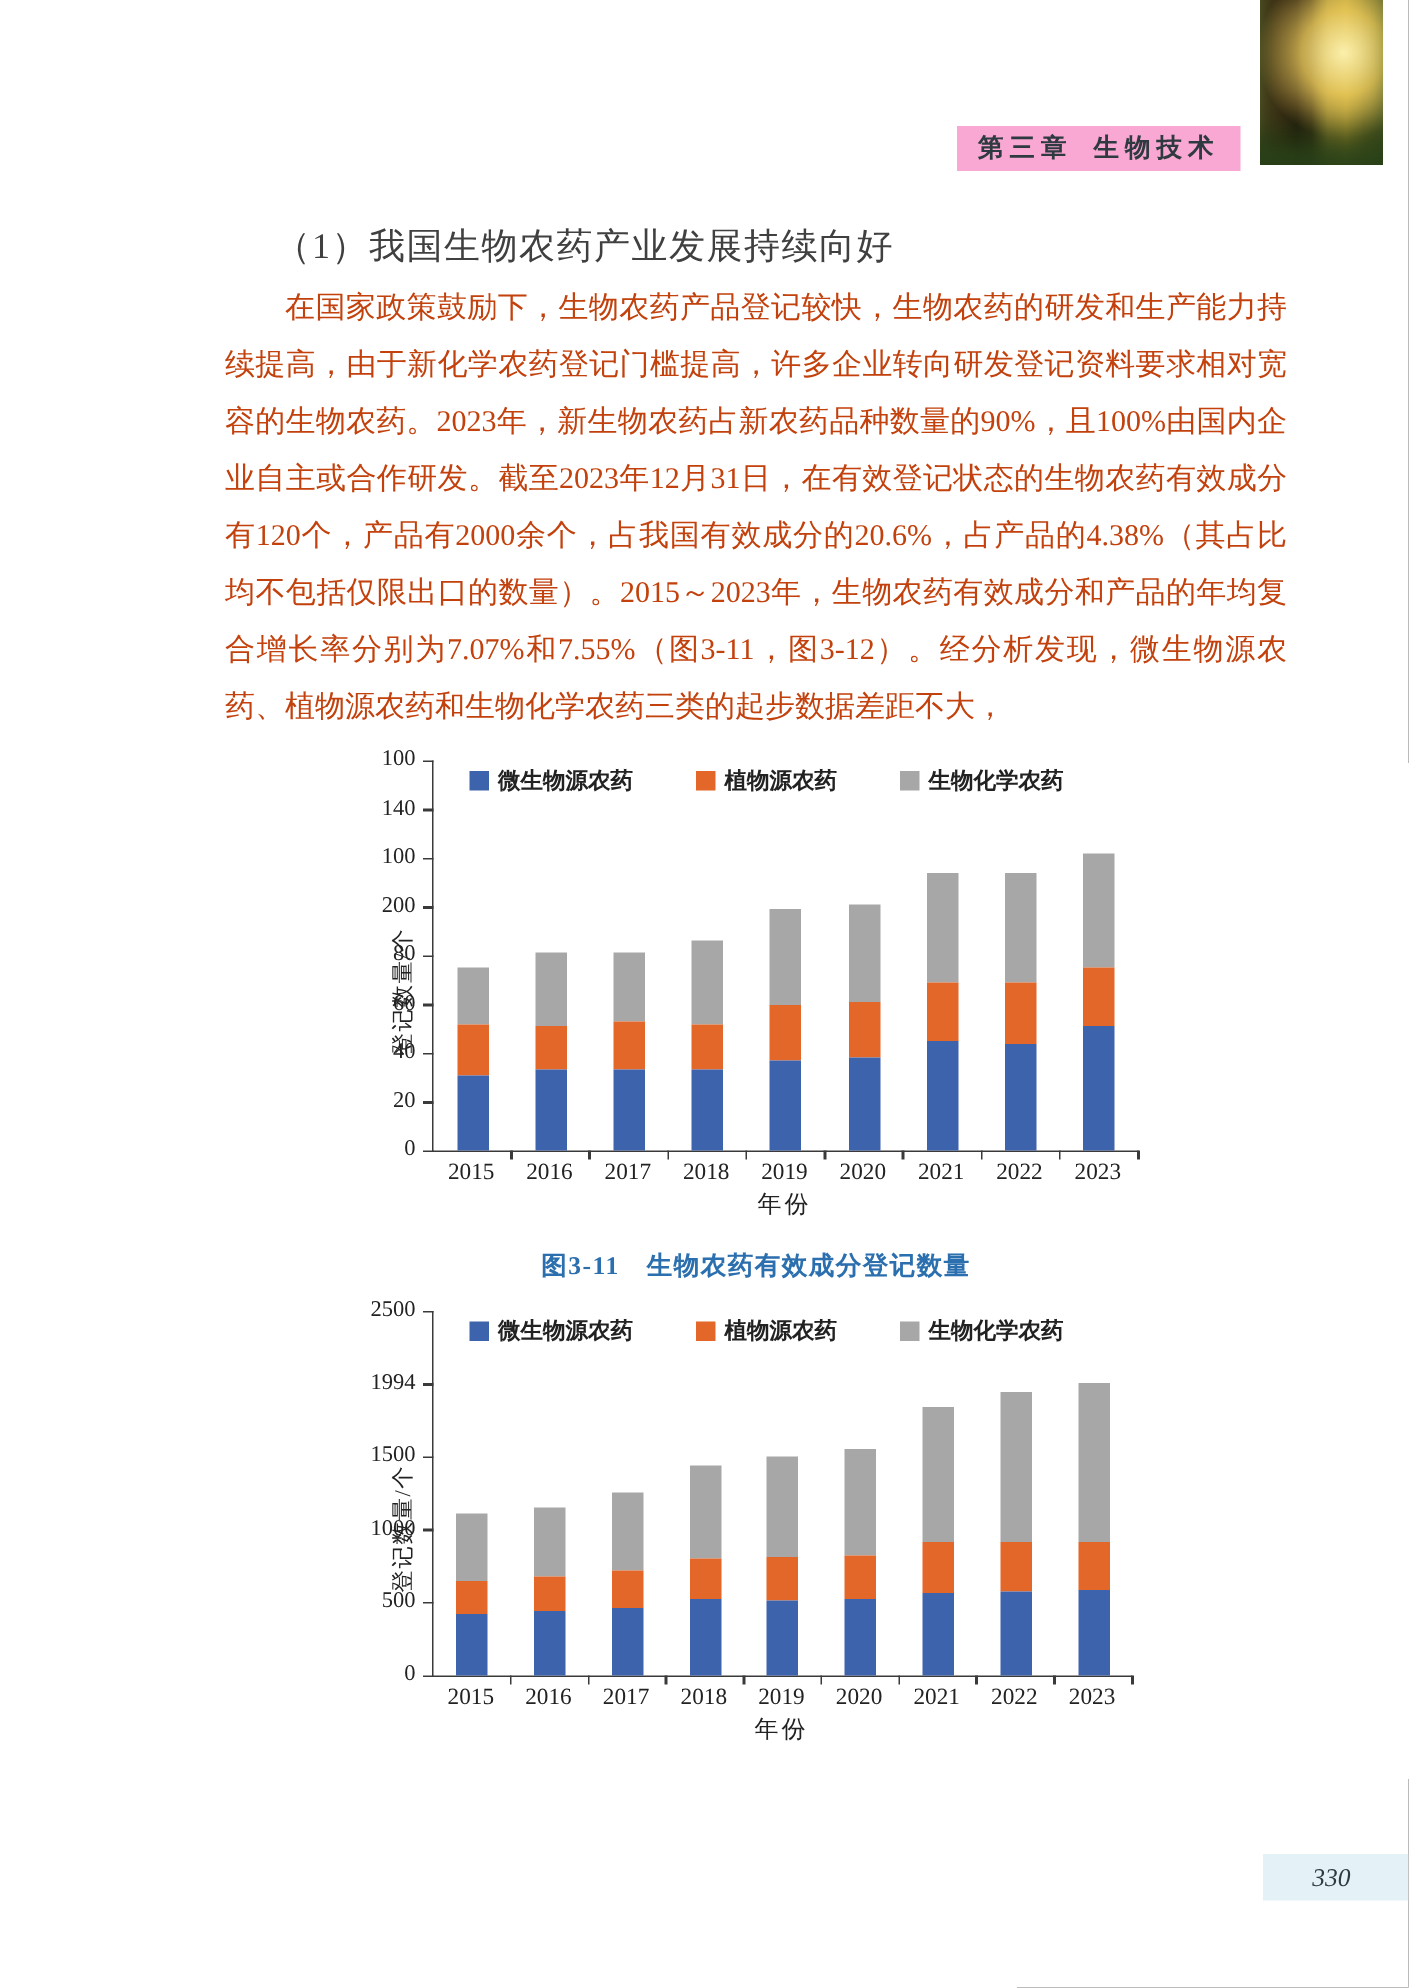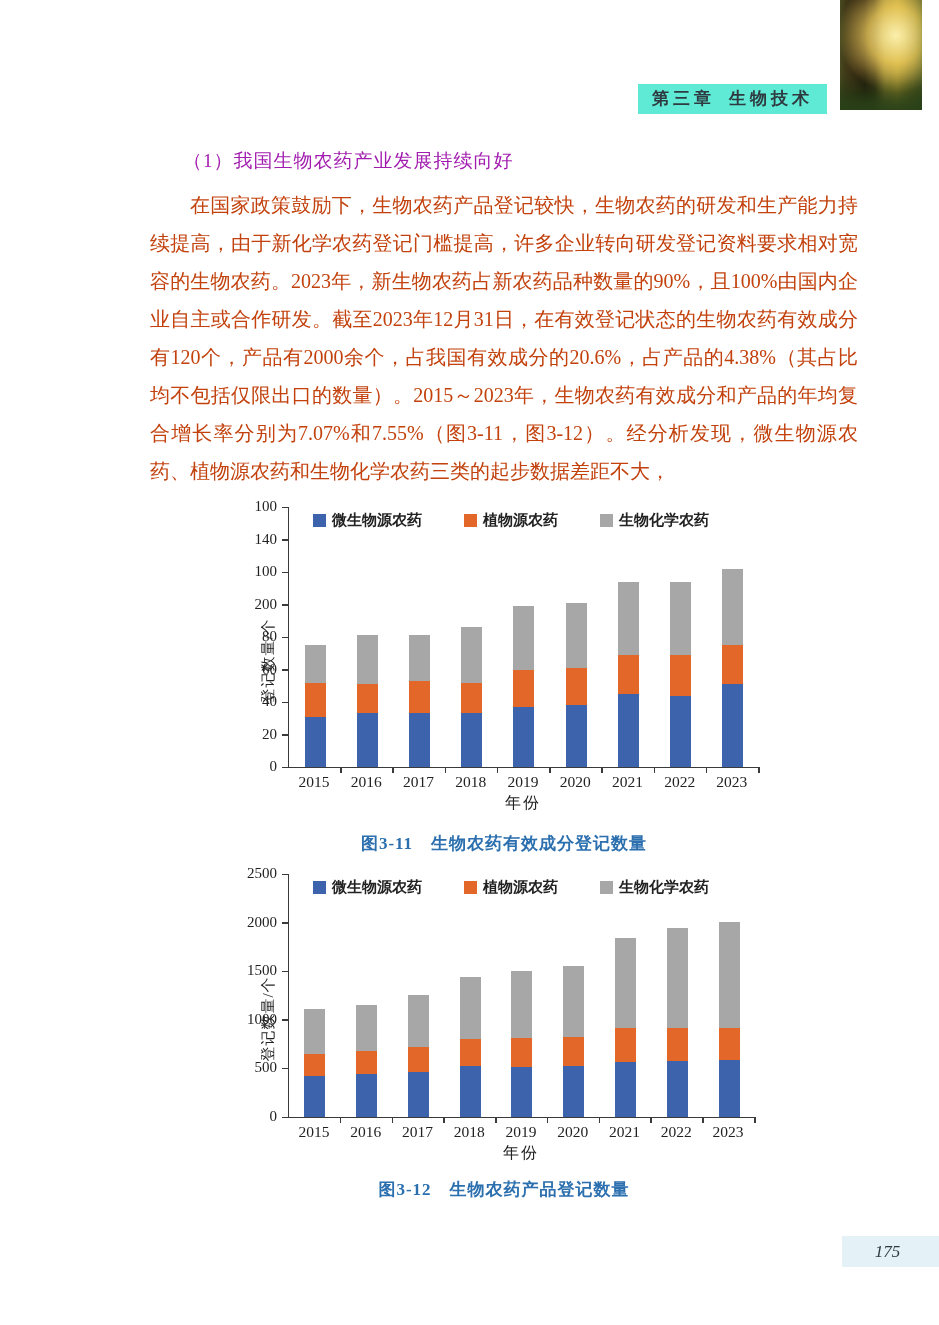--- a/index.html
+++ b/index.html
@@ -16,31 +16,31 @@
   .forest-img{
     position:absolute;top:0;right:17px;width:82px;height:110px;
     background:
       radial-gradient(circle at 68% 32%, rgba(255,244,178,.95) 0%, rgba(246,211,96,.75) 30%, rgba(0,0,0,0) 62%),
       linear-gradient(90deg, #4a441f 0%, #3a2e14 16%, #241a0c 30%, #352a12 42%, #8d7c2e 55%, #a8912f 70%, #6f6a26 85%, #4c5422 100%),
       #5d5a22;
     box-shadow:inset 0 -34px 22px -12px rgba(34,58,20,.9), inset 0 -12px 10px -4px rgba(120,160,80,.55);
   }
   .chapter-bar{
     position:absolute;top:84px;right:112px;
-    background:#5eead4;
+    background:#f9a8d4;
     padding:3px 14px 4px 14px;
     font-family:"Liberation Sans","DejaVu Sans",sans-serif;
     font-size:17px;font-weight:600;color:#2f3a40;
     display:flex;align-items:baseline;gap:14px;
     letter-spacing:4px;
   }
   
   .section-heading{
     position:absolute;left:183px;top:148px;width:600px;
-    font-size:19px;color:#a21caf;letter-spacing:1px;
+    font-size:24px;color:#404040;letter-spacing:1px;
   }
   .body-paragraph{
     position:absolute;left:150px;top:186px;width:708px;
     font-size:20px;line-height:38px;
     text-align:justify;text-indent:2em;
     margin:0;color:#c2410c;
   }
   
   .chart-block{position:absolute;left:230px;}
   .chart-inner{position:relative;}
@@ -323,21 +323,21 @@
           <div class="ytick" style="bottom: 97.2px;">
             <span class="ytick-mark"></span>
             <span class="ytick-label">1000</span>
           </div>
           <div class="ytick" style="bottom: 145.8px;">
             <span class="ytick-mark"></span>
             <span class="ytick-label">1500</span>
           </div>
           <div class="ytick" style="bottom: 194.4px;">
             <span class="ytick-mark"></span>
-            <span class="ytick-label">2000</span>
+            <span class="ytick-label">1994</span>
           </div>
           <div class="ytick" style="bottom: 243px;">
             <span class="ytick-mark"></span>
             <span class="ytick-label">2500</span>
           </div>
           <div class="xboundary" style="left: 50.7778px;"></div>
           <div class="xboundary" style="left: 102.556px;"></div>
           <div class="xboundary" style="left: 154.333px;"></div>
           <div class="xboundary" style="left: 206.111px;"></div>
           <div class="xboundary" style="left: 257.889px;"></div>
@@ -353,19 +353,18 @@
           <span>2018</span>
           <span>2019</span>
           <span>2020</span>
           <span>2021</span>
           <span>2022</span>
           <span>2023</span>
         </div>
       <div class="xaxis-title" style="width:466px;">年份</div>
     </div>
   </div>
-  <div class="fig-caption" style="top:1178px;">图3-12　生物农药产品登记数量</div>
 
   <div class="pageno-band">
-    <span>175</span>
+    <span>330</span>
   </div>
 
 </div>
 
 </body></html>

